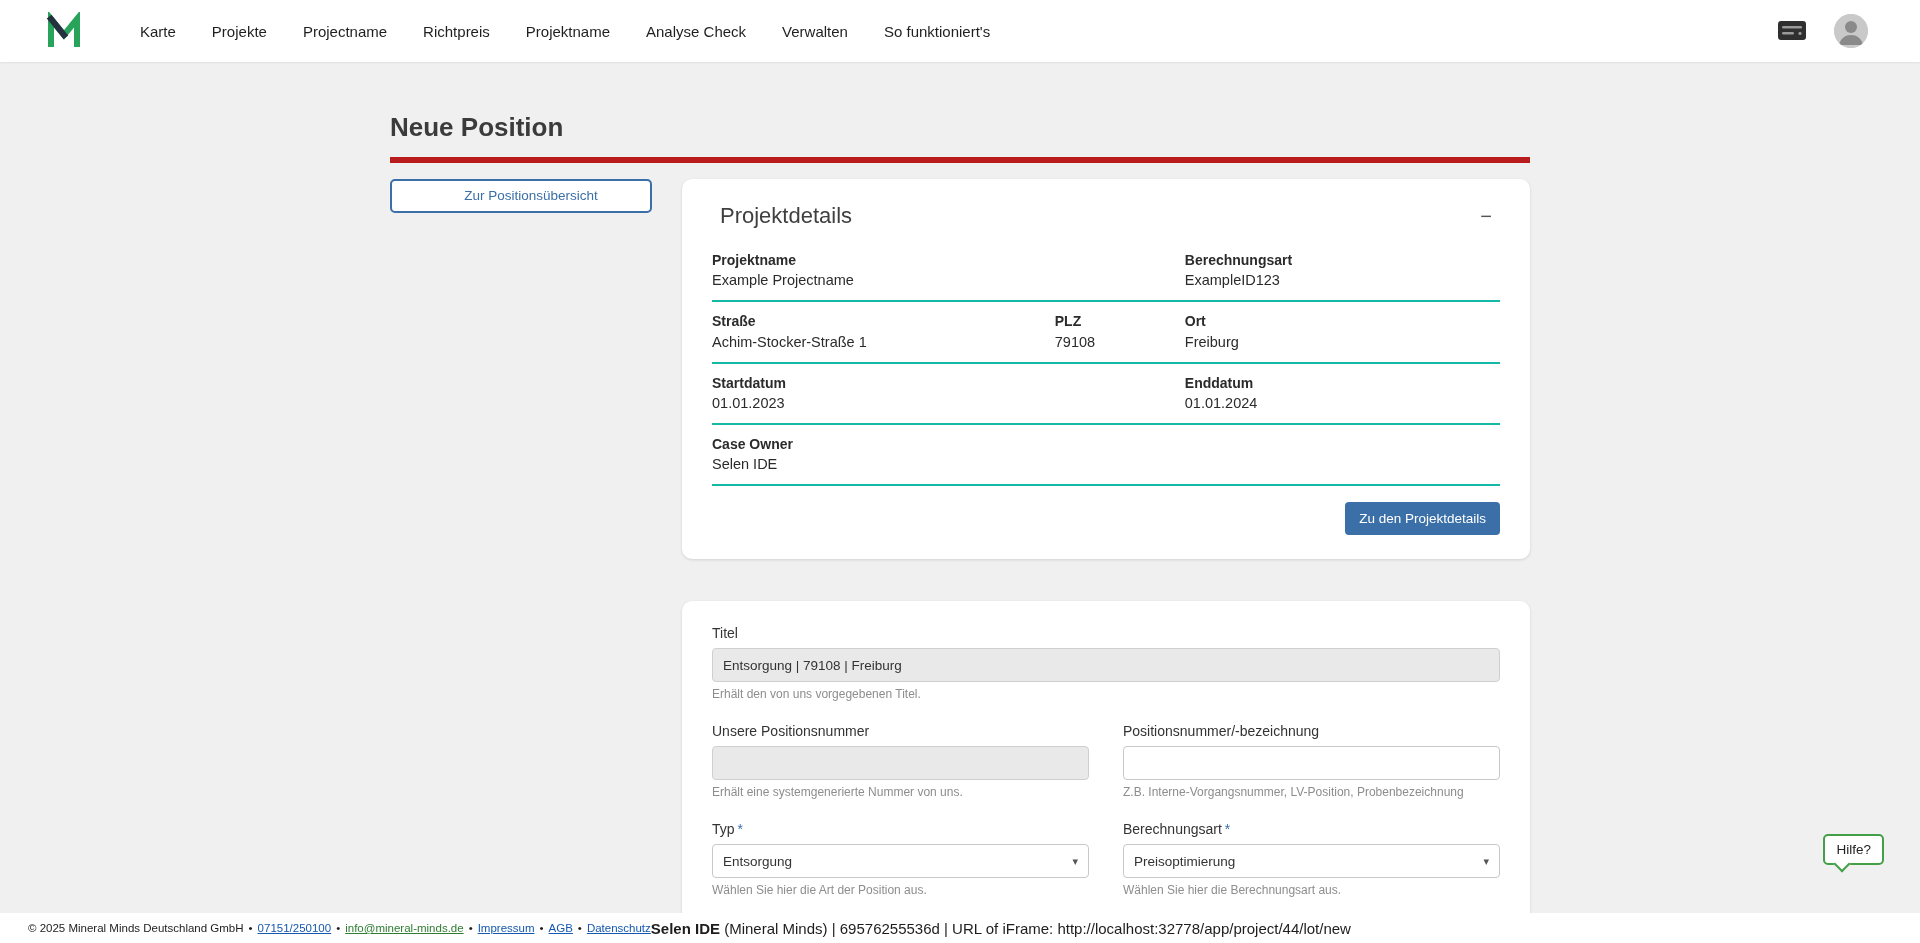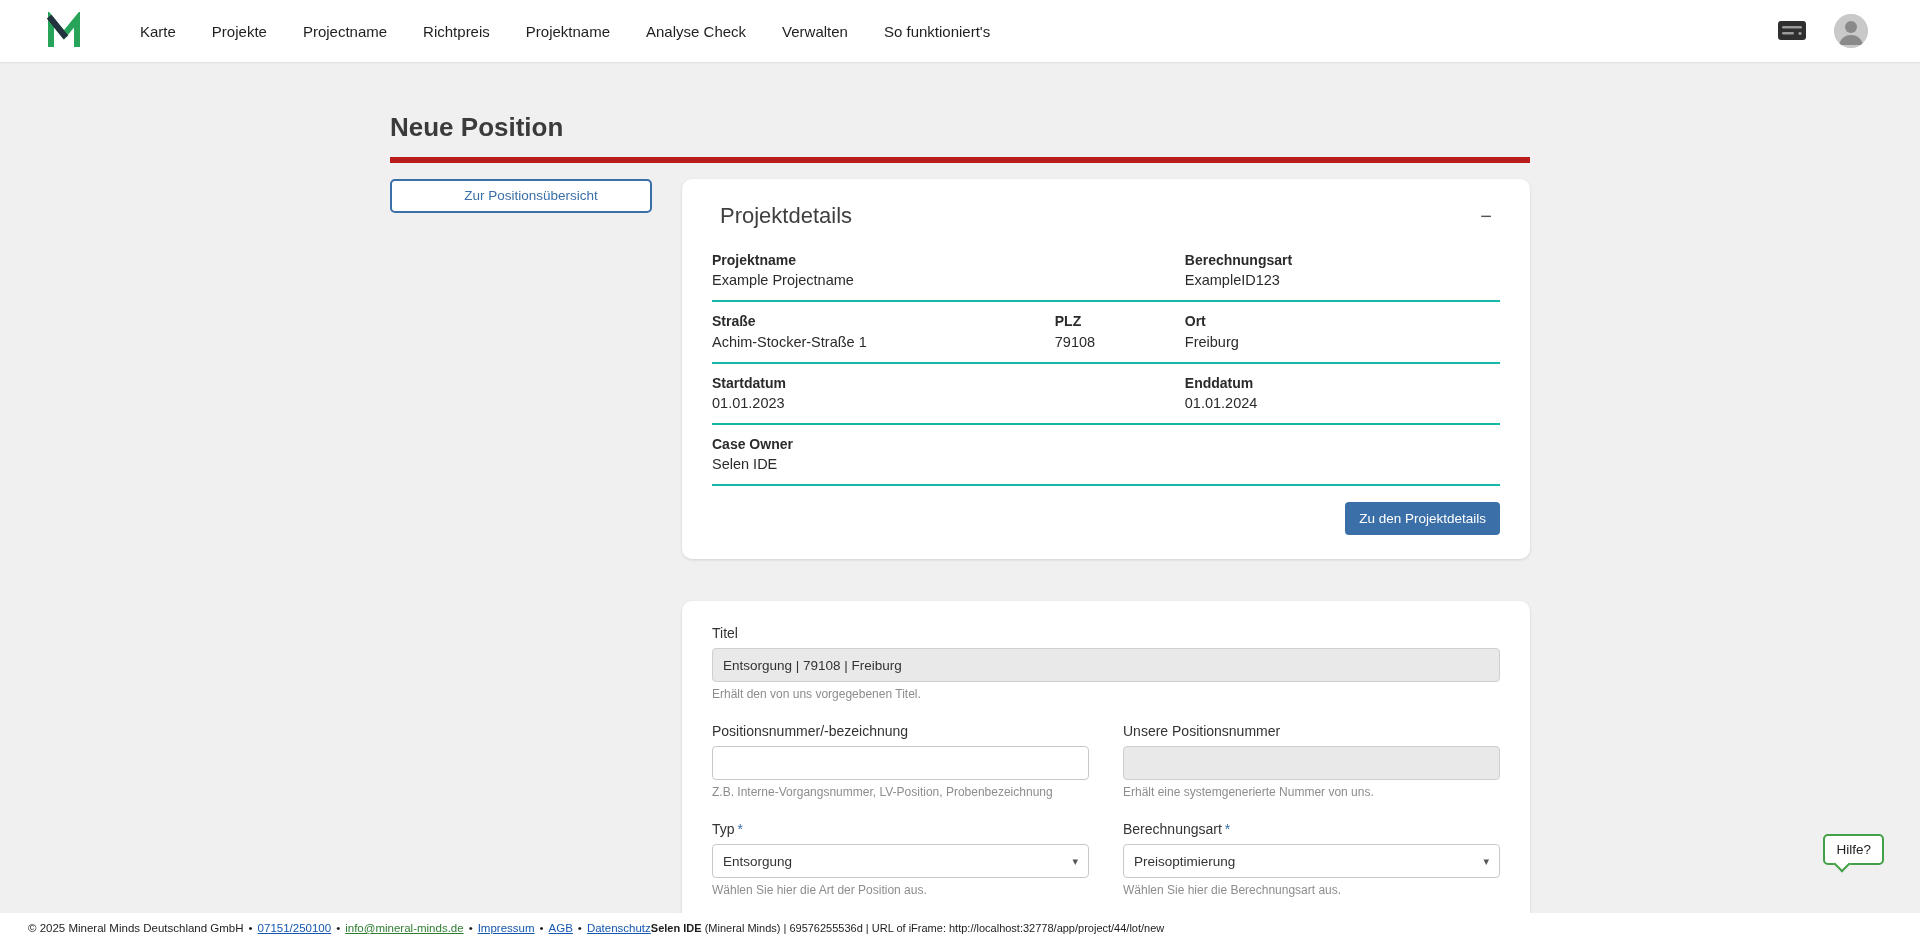--- a/index.html
+++ b/index.html
@@ -112,21 +112,21 @@
   
   .footer {
     position: absolute; bottom: 0; left: 0; right: 0; height: 30px;
     background: #ffffff; display: flex; align-items: center; 
     padding: 0 12px 0 28px; font-size: 11.5px; color: #1d1d1d; z-index: 20;
   }
   .footer-left { display: flex; align-items: center; gap: 5px; white-space: nowrap; }
   .footer a { cursor: pointer; text-decoration: underline; }
   .link-blue { color: #1558b0; }
   .link-green { color: #2e7d32; }
-  .footer-right { font-size: 11px; white-space: nowrap; }
+  .footer-right { font-size: 15px; white-space: nowrap; }
   .footer-right b { font-weight: bold; }
 </style>
 </head>
 <body>
 
 <div class="header">
   <div class="logo">
     <svg width="44" height="38" viewBox="0 0 44 36">
       <polyline points="5,31 5,6 18,22 31,6 31,31" fill="none" stroke="#27a35a" stroke-width="6" stroke-linecap="square" stroke-linejoin="miter"></polyline>
       <polyline points="5,6 18,22" fill="none" stroke="#24323f" stroke-width="6" stroke-linecap="square"></polyline>
@@ -231,28 +231,28 @@
         <div class="card">
 
           <div class="form-group">
             <label class="form-label">Titel</label>
             <input class="text-input" type="text" disabled="" value="Entsorgung | 79108 | Freiburg" style="">
             <div class="helper">Erhält den von uns vorgegebenen Titel.</div>
           </div>
 
           <div class="two-col">
             <div class="form-group">
+              <label class="form-label">Unsere Positionsnummer</label>
+              <input class="text-input" type="text" disabled="" value="" style="">
+              <div class="helper">Erhält eine systemgenerierte Nummer von uns.</div>
+            </div>
+            <div class="form-group">
               <label class="form-label">Positionsnummer/-bezeichnung</label>
               <input class="text-input" type="text" value="" style="">
               <div class="helper">Z.B. Interne-Vorgangsnummer, LV-Position, Probenbezeichnung</div>
-            </div>
-            <div class="form-group">
-              <label class="form-label">Unsere Positionsnummer</label>
-              <input class="text-input" type="text" disabled="" value="" style="">
-              <div class="helper">Erhält eine systemgenerierte Nummer von uns.</div>
             </div>
           </div>
 
           <div class="two-col">
             <div class="form-group">
               <label class="form-label"><span>Typ</span><span class="req">*</span></label>
               <div class="select">
                 <span>Entsorgung</span>
                 <span class="caret">▾</span>
               </div>

